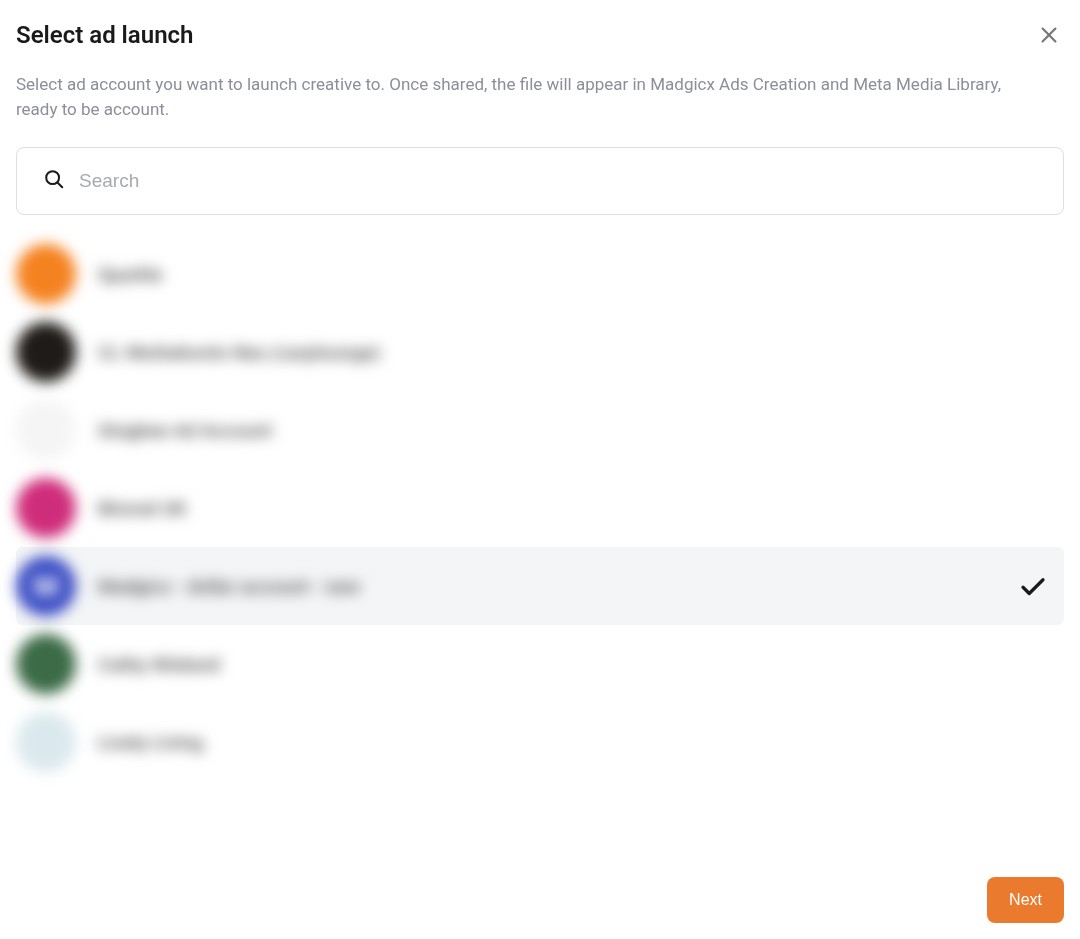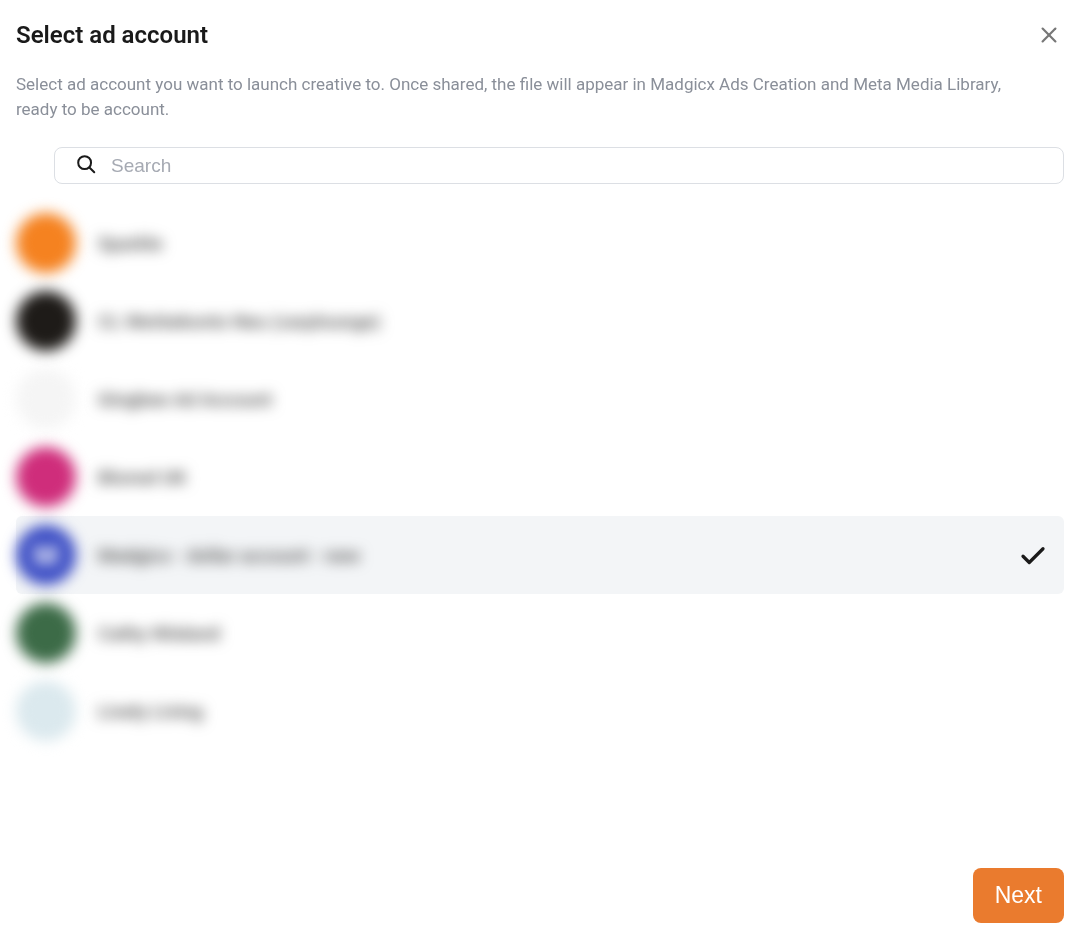--- a/index.html
+++ b/index.html
@@ -38,24 +38,23 @@
       color: #8a8f99;
       margin-bottom: 26px;
       max-width: 1020px;
     }
 
     .search-box {
       display: flex;
       align-items: center;
       border: 1px solid #dcdfe4;
       border-radius: 8px;
-      padding: 10px 20px;
-      height: 37px;
+      padding: 10px 26px;
+      height: 68px;
       margin-bottom: 20px;
-      margin-left: 38px;
     }
     .search-box .icon { margin-right: 14px; color: #1a1a1a; }
     .search-box input {
       flex: 1;
       border: none;
       outline: none;
       font-size: 19px;
       color: #333;
       background: transparent;
     }
@@ -89,40 +88,40 @@
     .check-icon { color: #1a1a1a; margin-right: 6px; }
 
     .next-btn {
       position: absolute;
       right: 16px;
       bottom: 16px;
       background: #ea7b2e;
       color: #fff;
       border: none;
       border-radius: 8px;
-      font-size: 23px;
+      font-size: 16px;
       font-weight: 500;
       padding: 14px 22px;
       cursor: pointer;
     }
 
     
     .av-orange { background: #f58220; }
     .av-dark   { background: #1e1b18; }
     .av-white  { background: #f5f5f5; }
     .av-pink   { background: #cf2d7b; }
     .av-blue   { background: #3a4cc4; display:flex; align-items:center; justify-content:center; color:#fff; font-weight:700; font-size:28px; }
     .av-green  { background: #3c6b47; }
     .av-light  { background: #dbe9ee; }
   </style>
 </head>
 <body>
 
 <div class="header">
-  <h1 class="title">Select ad account</h1>
+  <h1 class="title">Select ad launch</h1>
   <button class="close-btn" aria-label="Close">
     <svg width="22" height="22" viewBox="0 0 24 24" fill="none" stroke="currentColor" stroke-width="2.4" stroke-linecap="round">
       <line x1="5" y1="5" x2="19" y2="19"></line>
         <line x1="19" y1="5" x2="5" y2="19"></line>
     </svg>
   </button>
 </div>
 
 <p class="description">Select ad account you want to launch creative to. Once shared, the file will appear in Madgicx Ads Creation and Meta Media Library, ready to be account.</p>
 

